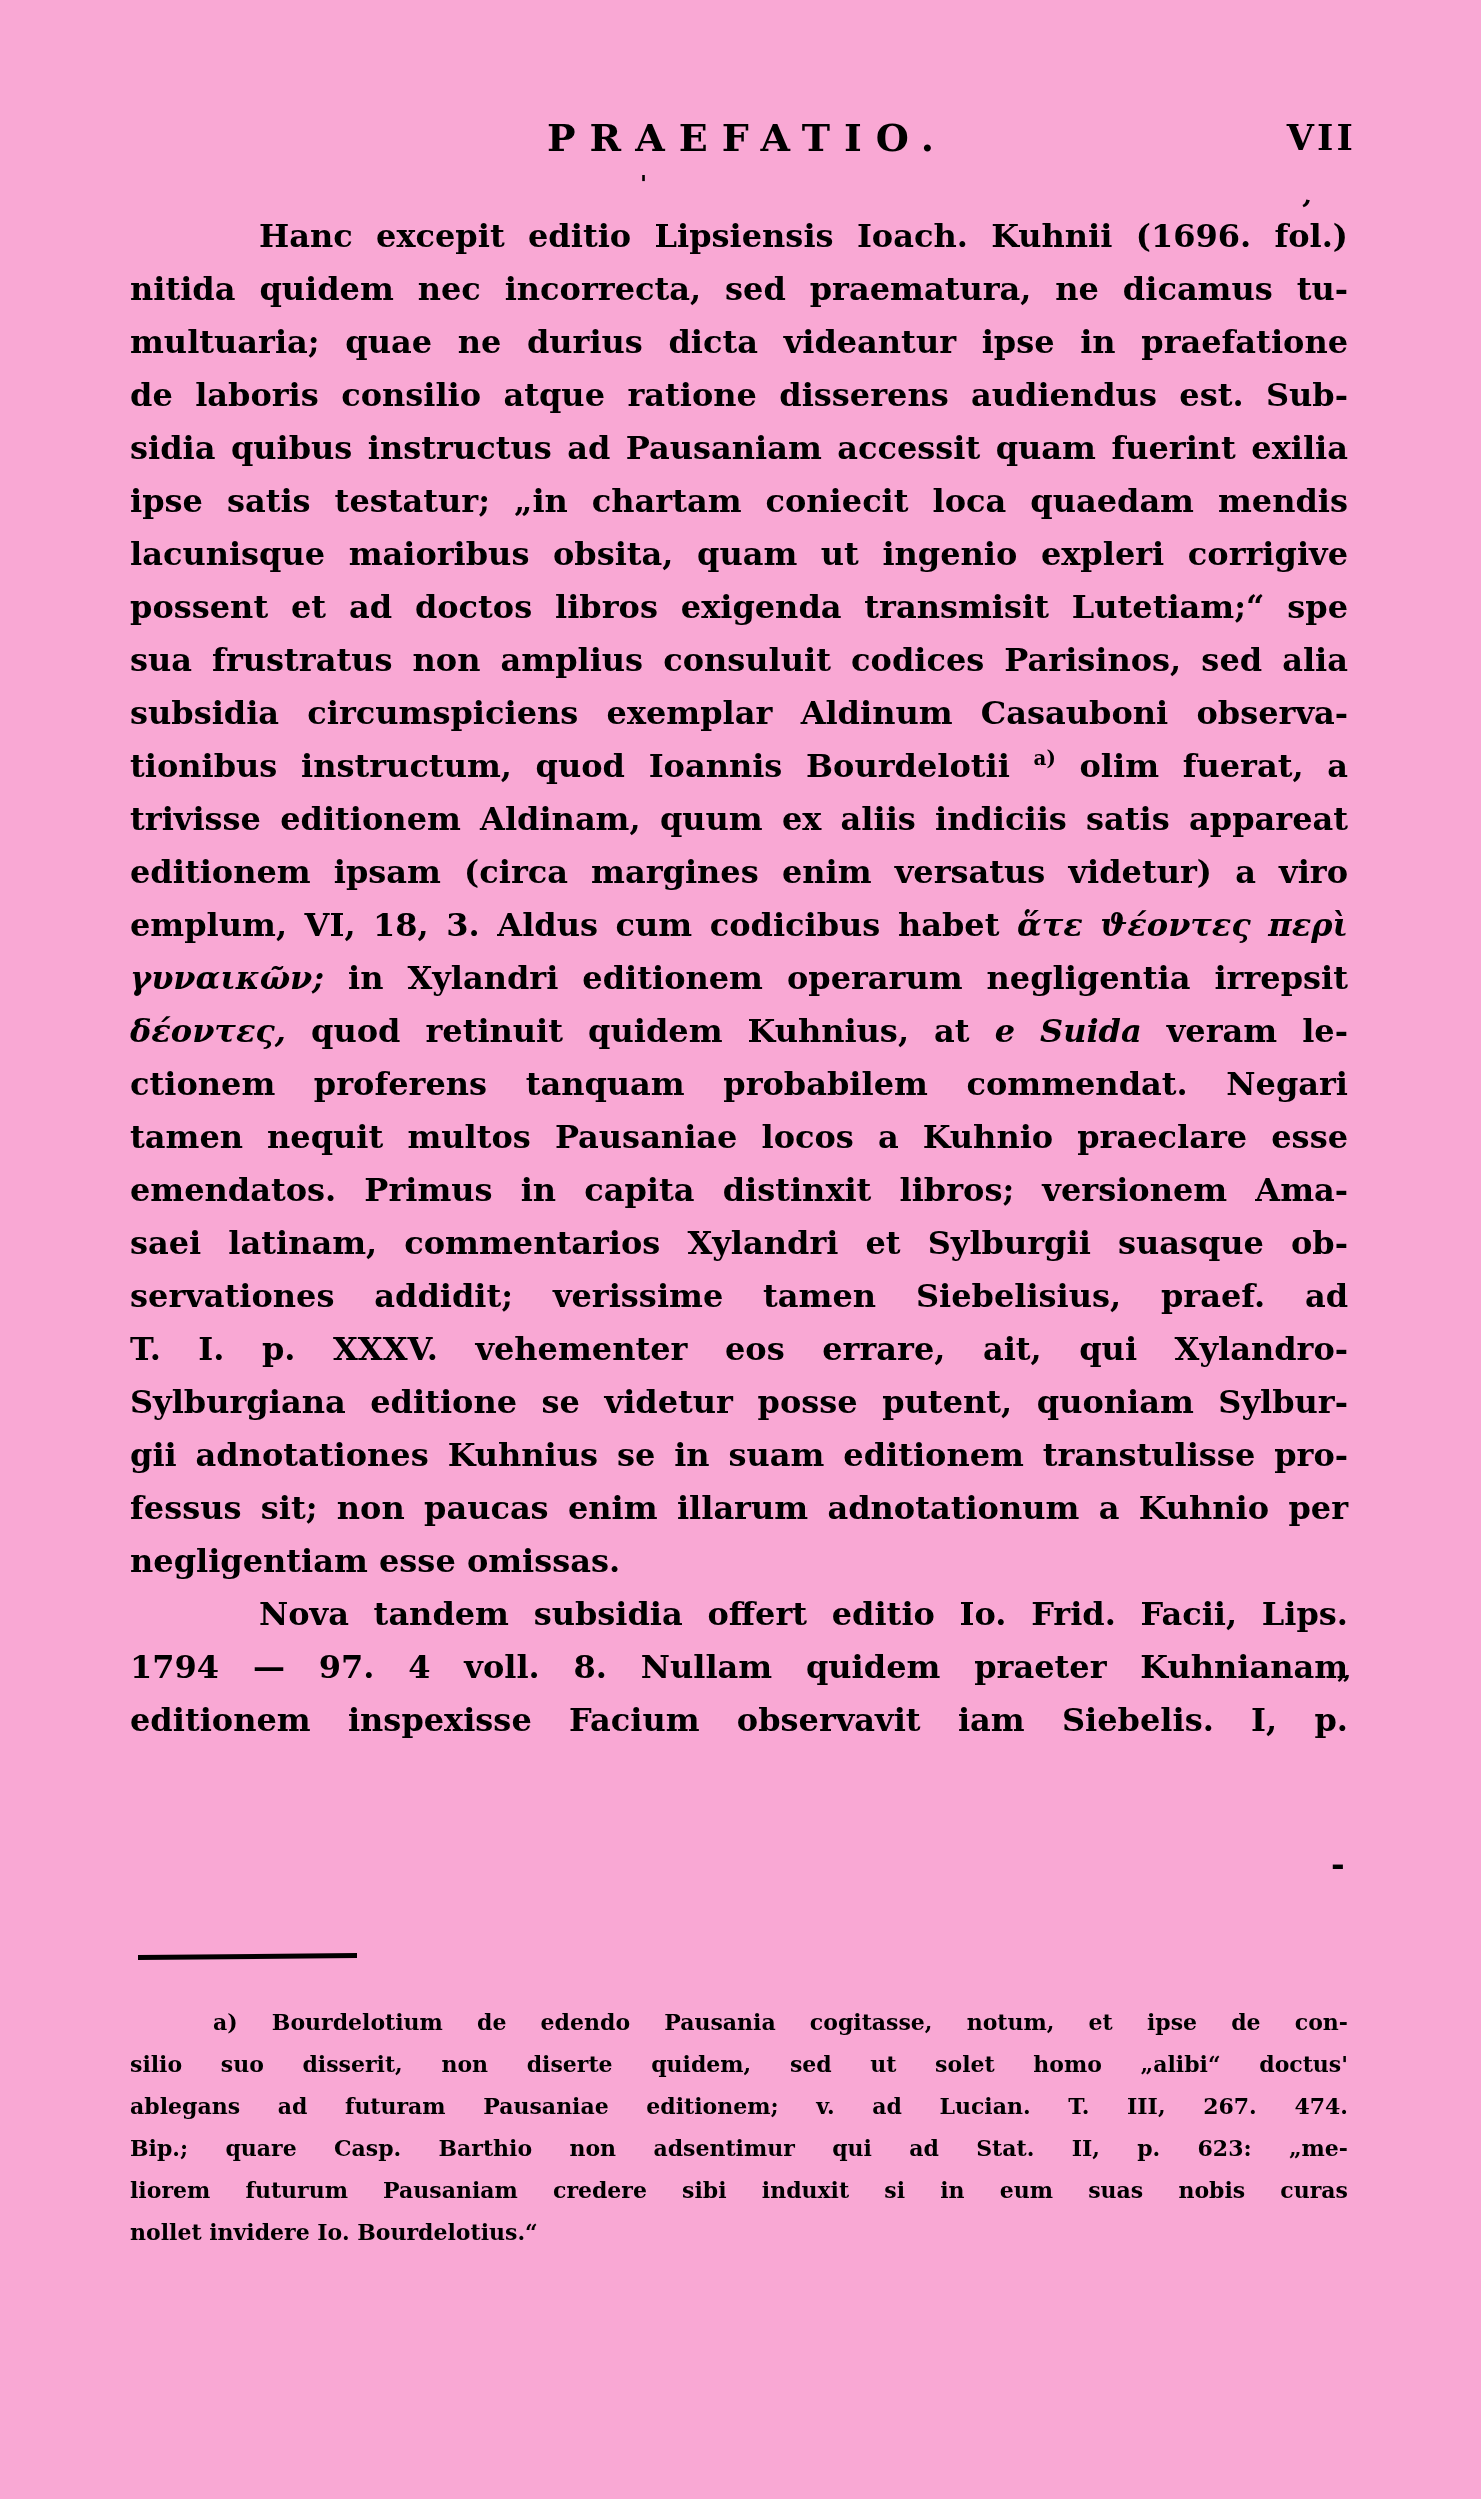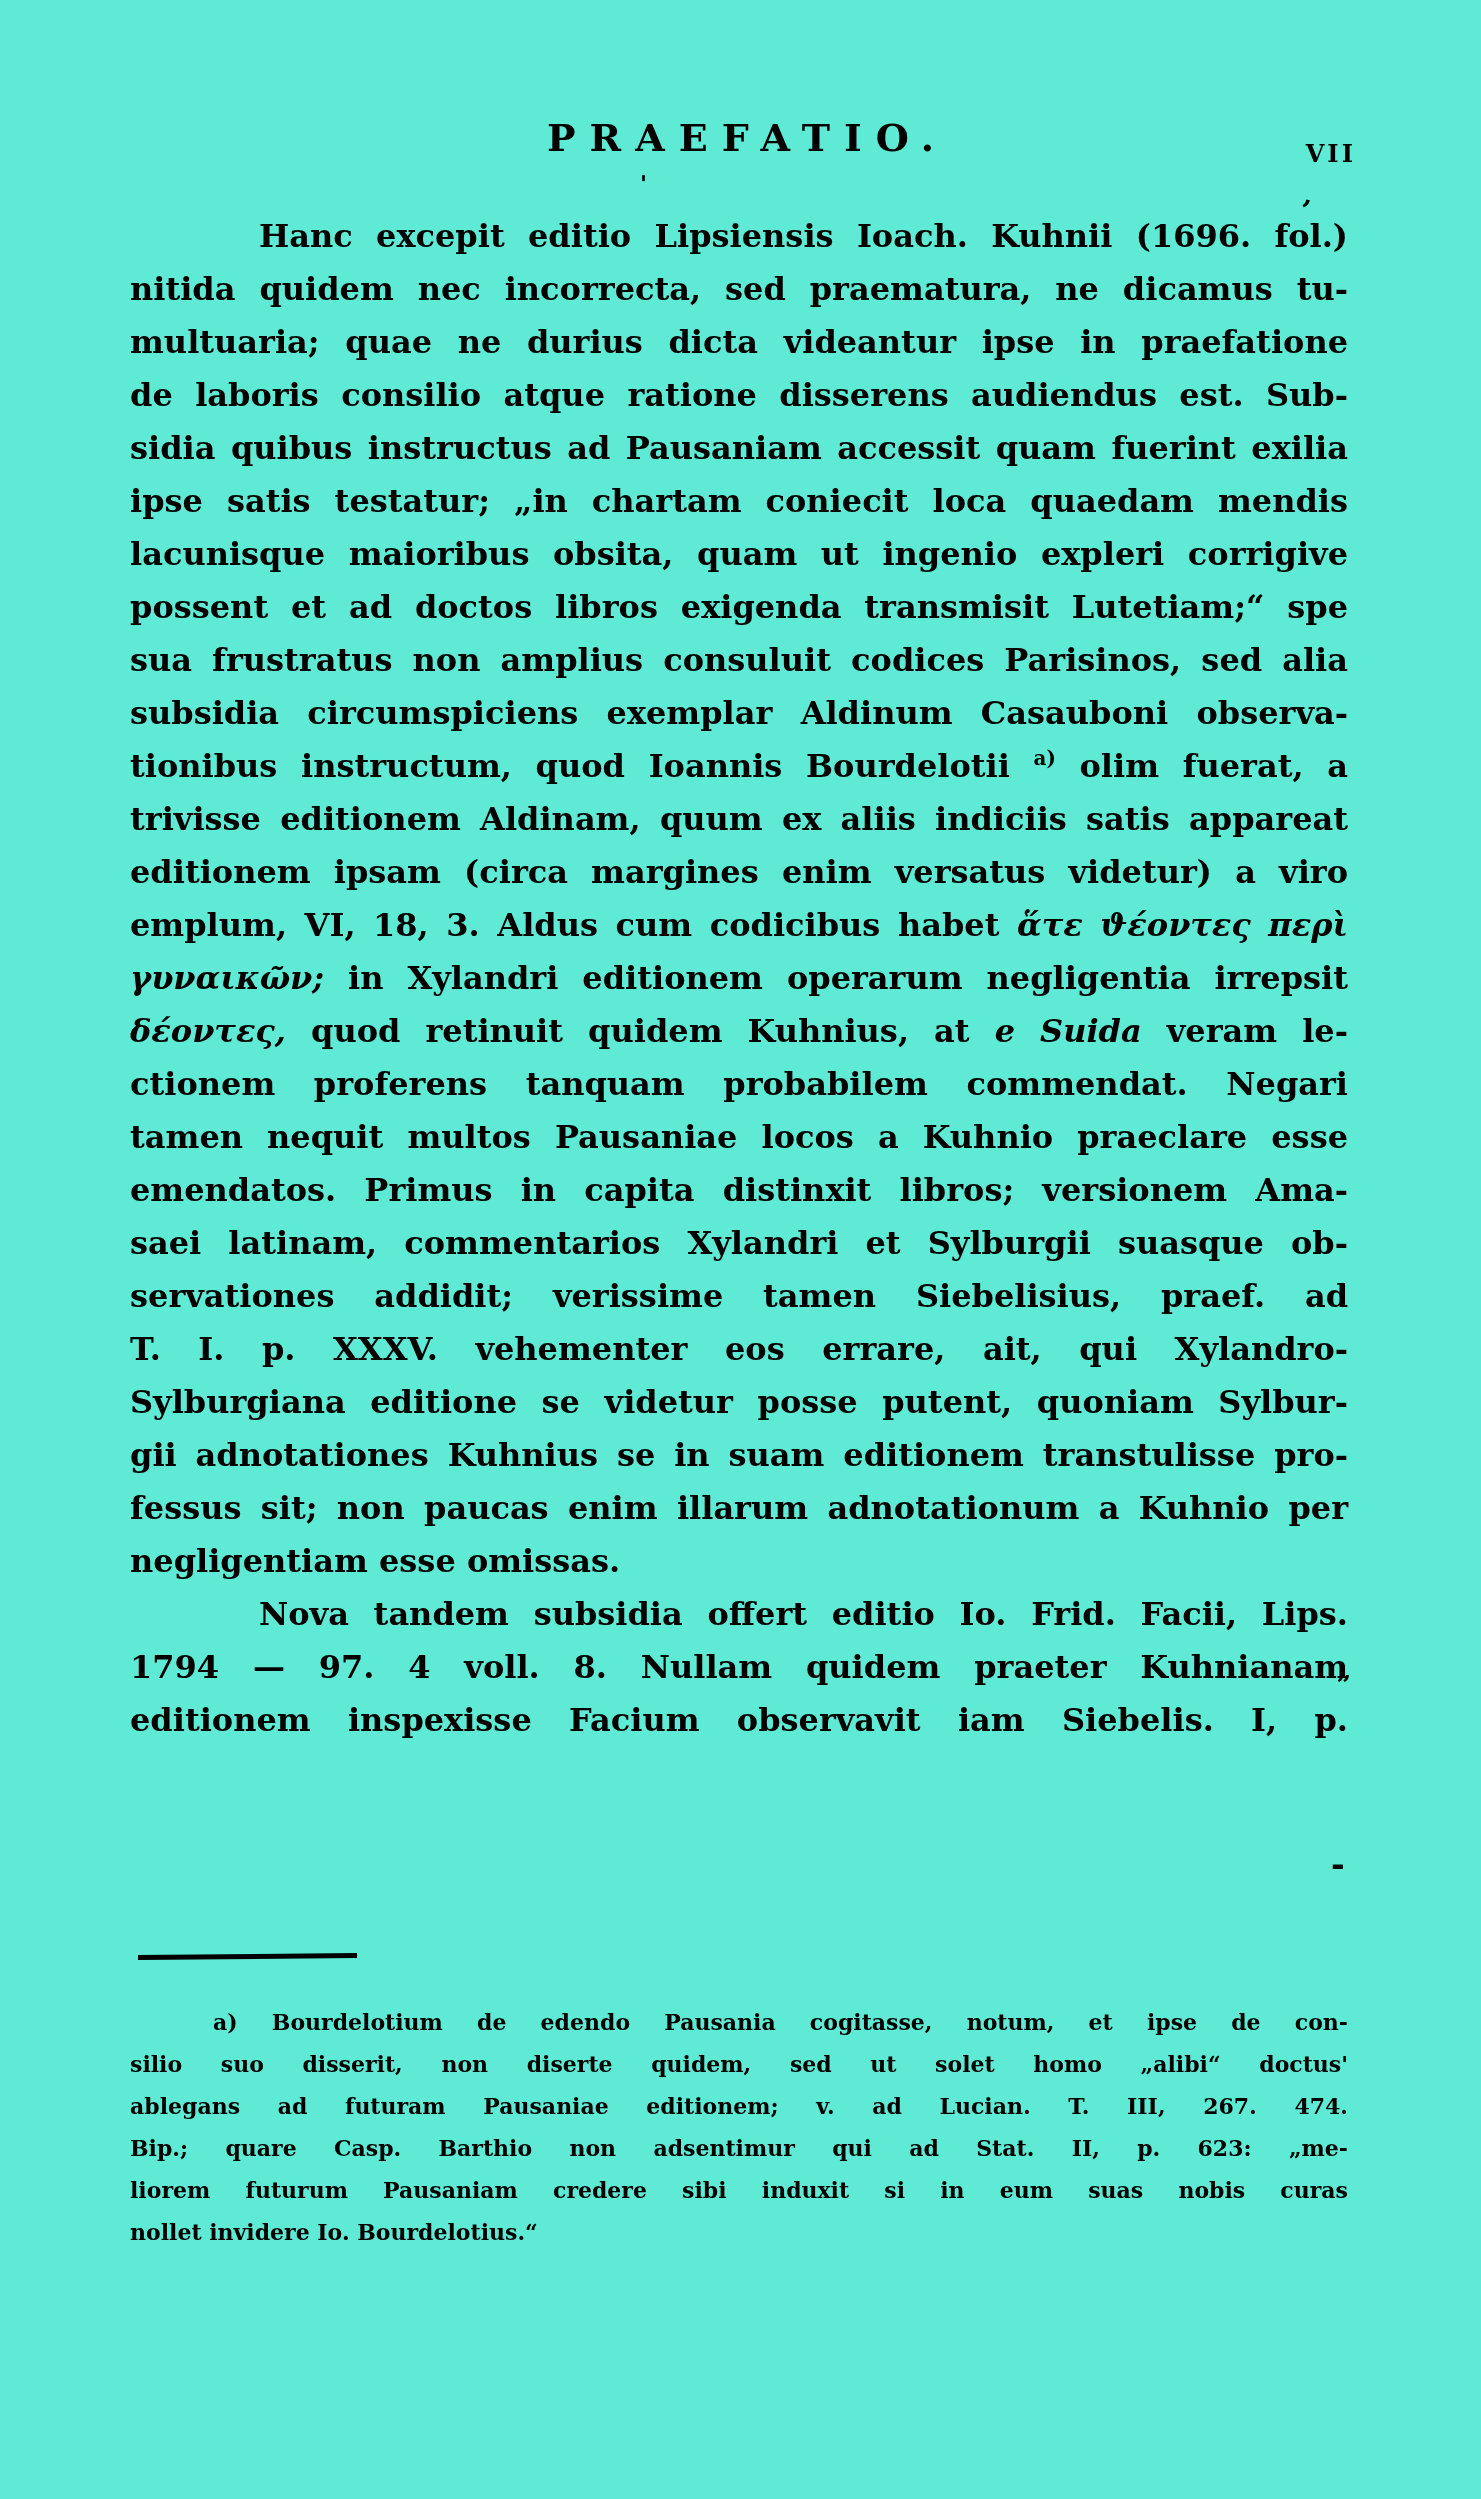--- a/index.html
+++ b/index.html
@@ -1,42 +1,42 @@
 <!DOCTYPE html>
 <html style="font-size:8.3px"><head>
 <meta charset="utf-8">
 <style>
   html, body { margin: 0; padding: 0; background: #e8e8e8; }
   .page {
     position: relative;
     width: 1481px;
     height: 2500px;
-    background: #5eead4;
+    background: #f9a8d4;
     color: #000000;
     font-family: "DejaVu Serif", "Liberation Serif", serif;
     font-weight: 700;
     overflow: hidden;
   }
   .running-head {
     position: absolute;
     top: 112px; left: 0; right: 0;
     height: 52px;
     line-height: 52px;
   }
   .head-title {
     display: block;
     text-align: center;
     font-size: 38px;
     letter-spacing: 14px;
     text-indent: 14px; 
   }
   .head-pagenum {
     position: absolute;
-    top: 16px; right: 125px;
-    font-size: 24px;
+    top: 0; right: 125px;
+    font-size: 35px;
     line-height: 52px;
     letter-spacing: 3.1px;
   }
   .body-block {
     position: absolute;
     left: 130px;
     top: 210px;
     width: 1218px;
   }
   .bline {

